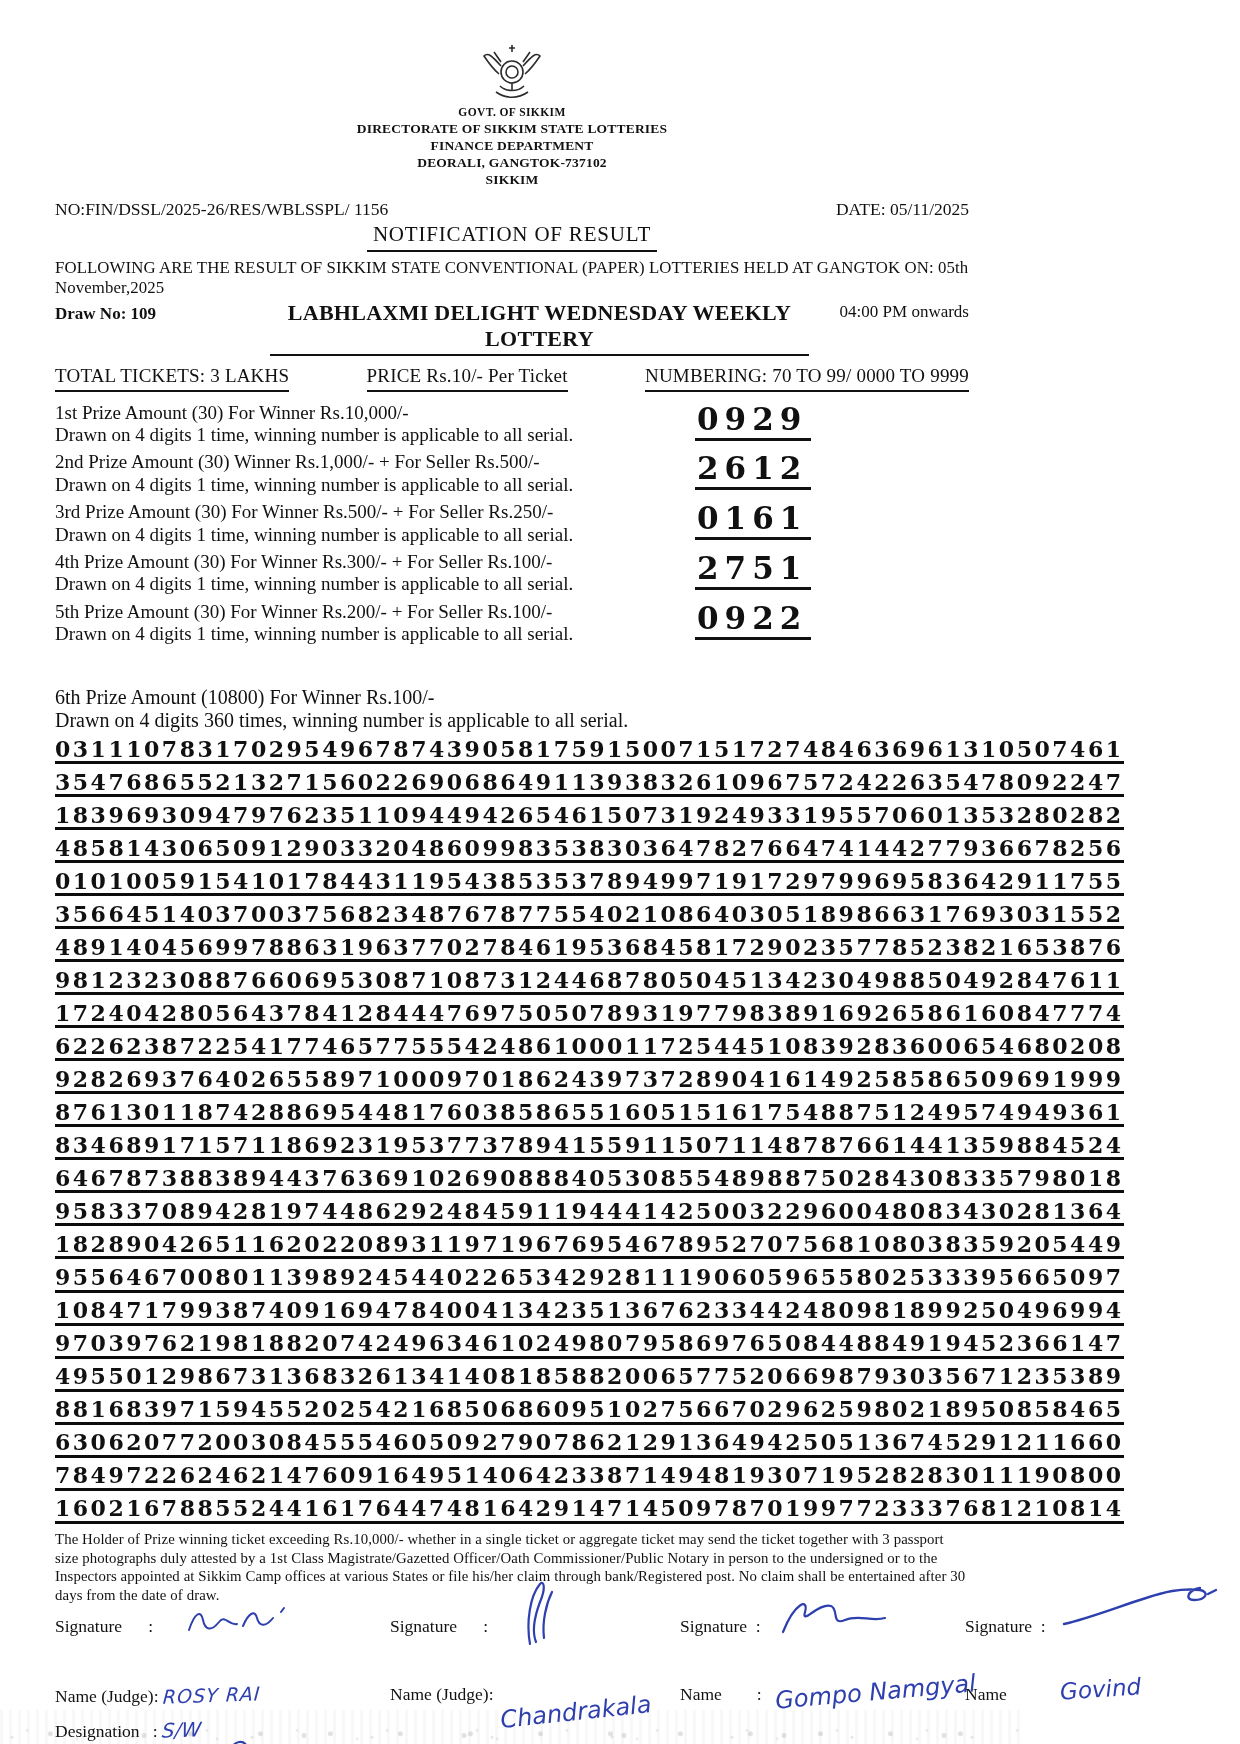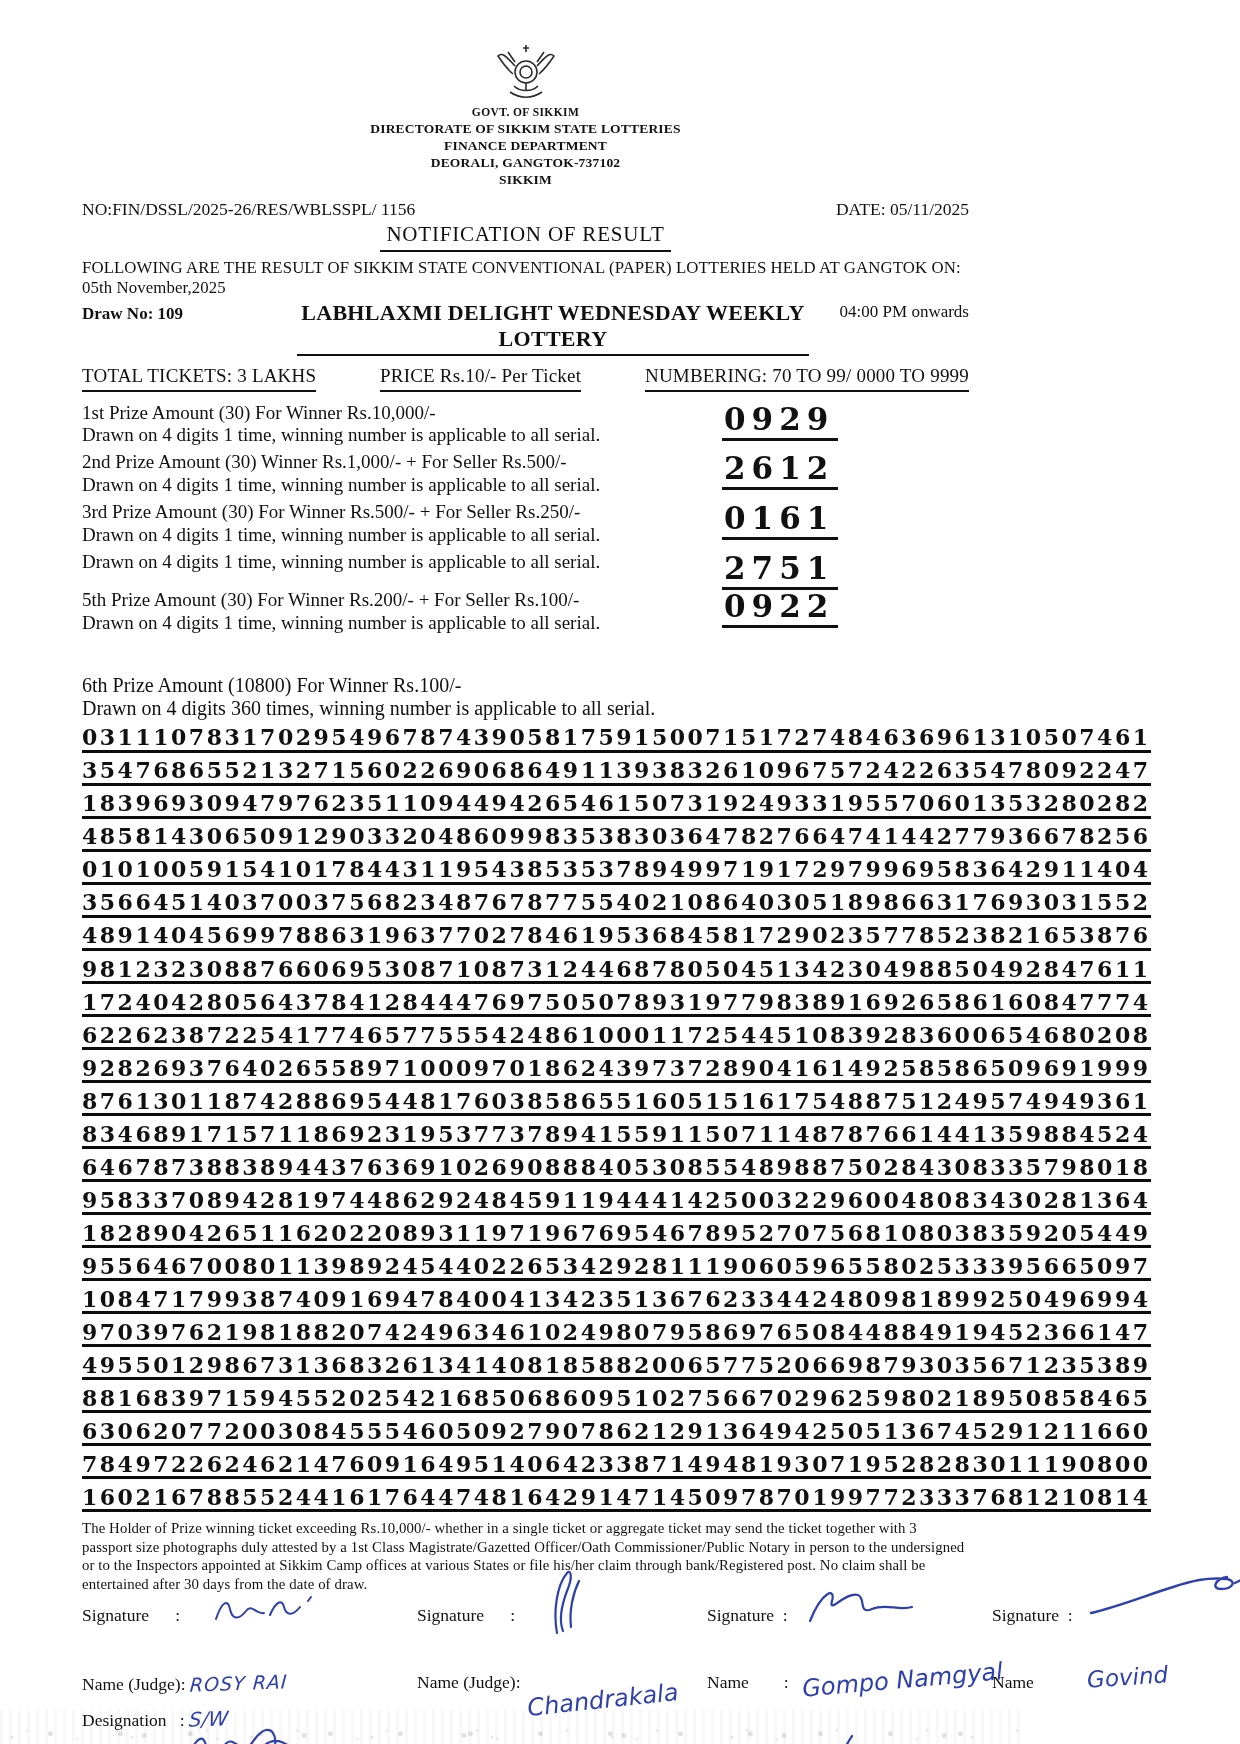--- a/index.html
+++ b/index.html
@@ -2,21 +2,21 @@
 <html><head>
 <meta charset="utf-8">
 <style>
   * { margin:0; padding:0; box-sizing:border-box; }
   html,body { background:#ffffff; }
   body {
     width:1240px; height:1744px;
     font-family:"Liberation Serif", serif;
     color:#111; position:relative; overflow:hidden;
   }
-  .page { position:relative; width:1024px; height:1744px; padding:42px 55px 0 82px; }
+  .page { position:relative; width:1024px; height:1744px; padding:42px 55px 0 55px; }
 
   
   .crest-wrap { text-align:center; }
   .crest { display:inline-block; }
   .crest-caption { font-size:11.5px; font-weight:bold; letter-spacing:.4px; margin-top:-2px; }
   .org-lines { text-align:center; margin-top:3px; }
   .org-lines div { font-size:13.5px; font-weight:bold; line-height:1.25; letter-spacing:.2px; }
 
   .ref-row { display:flex; justify-content:space-between; margin-top:10px; font-size:17.5px; }
 
@@ -155,20 +155,21 @@
     </div>
     <div class="prize-row">
       <div class="prize-text">
         <div class="prize-title">3rd Prize Amount (30) For Winner  Rs.500/- + For Seller Rs.250/-</div>
         <div class="prize-sub">Drawn on 4 digits 1 time, winning number is applicable to all serial.</div>
       </div>
       <div class="prize-num-wrap"><span class="prize-num">0161</span></div>
     </div>
     <div class="prize-row">
       <div class="prize-text">
+        <div class="prize-title">4th Prize Amount (30) For Winner  Rs.300/- + For Seller Rs.100/-</div>
         <div class="prize-sub">Drawn on 4 digits 1 time, winning number is applicable to all serial.</div>
       </div>
       <div class="prize-num-wrap"><span class="prize-num">2751</span></div>
     </div>
     <div class="prize-row">
       <div class="prize-text">
         <div class="prize-title">5th Prize Amount (30) For Winner  Rs.200/- + For Seller Rs.100/-</div>
         <div class="prize-sub">Drawn on 4 digits 1 time, winning number is applicable to all serial.</div>
       </div>
       <div class="prize-num-wrap"><span class="prize-num">0922</span></div>
@@ -257,21 +258,21 @@
         <span class="grid-num">4431</span>
         <span class="grid-num">1954</span>
         <span class="grid-num">3853</span>
         <span class="grid-num">5378</span>
         <span class="grid-num">9499</span>
         <span class="grid-num">7191</span>
         <span class="grid-num">7297</span>
         <span class="grid-num">9969</span>
         <span class="grid-num">5836</span>
         <span class="grid-num">4291</span>
-        <span class="grid-num">1404</span>
+        <span class="grid-num">1755</span>
       </div>
       <div class="grid-row">
         <span class="grid-num">3566</span>
         <span class="grid-num">4514</span>
         <span class="grid-num">0370</span>
         <span class="grid-num">0375</span>
         <span class="grid-num">6823</span>
         <span class="grid-num">4876</span>
         <span class="grid-num">7877</span>
         <span class="grid-num">5540</span>

